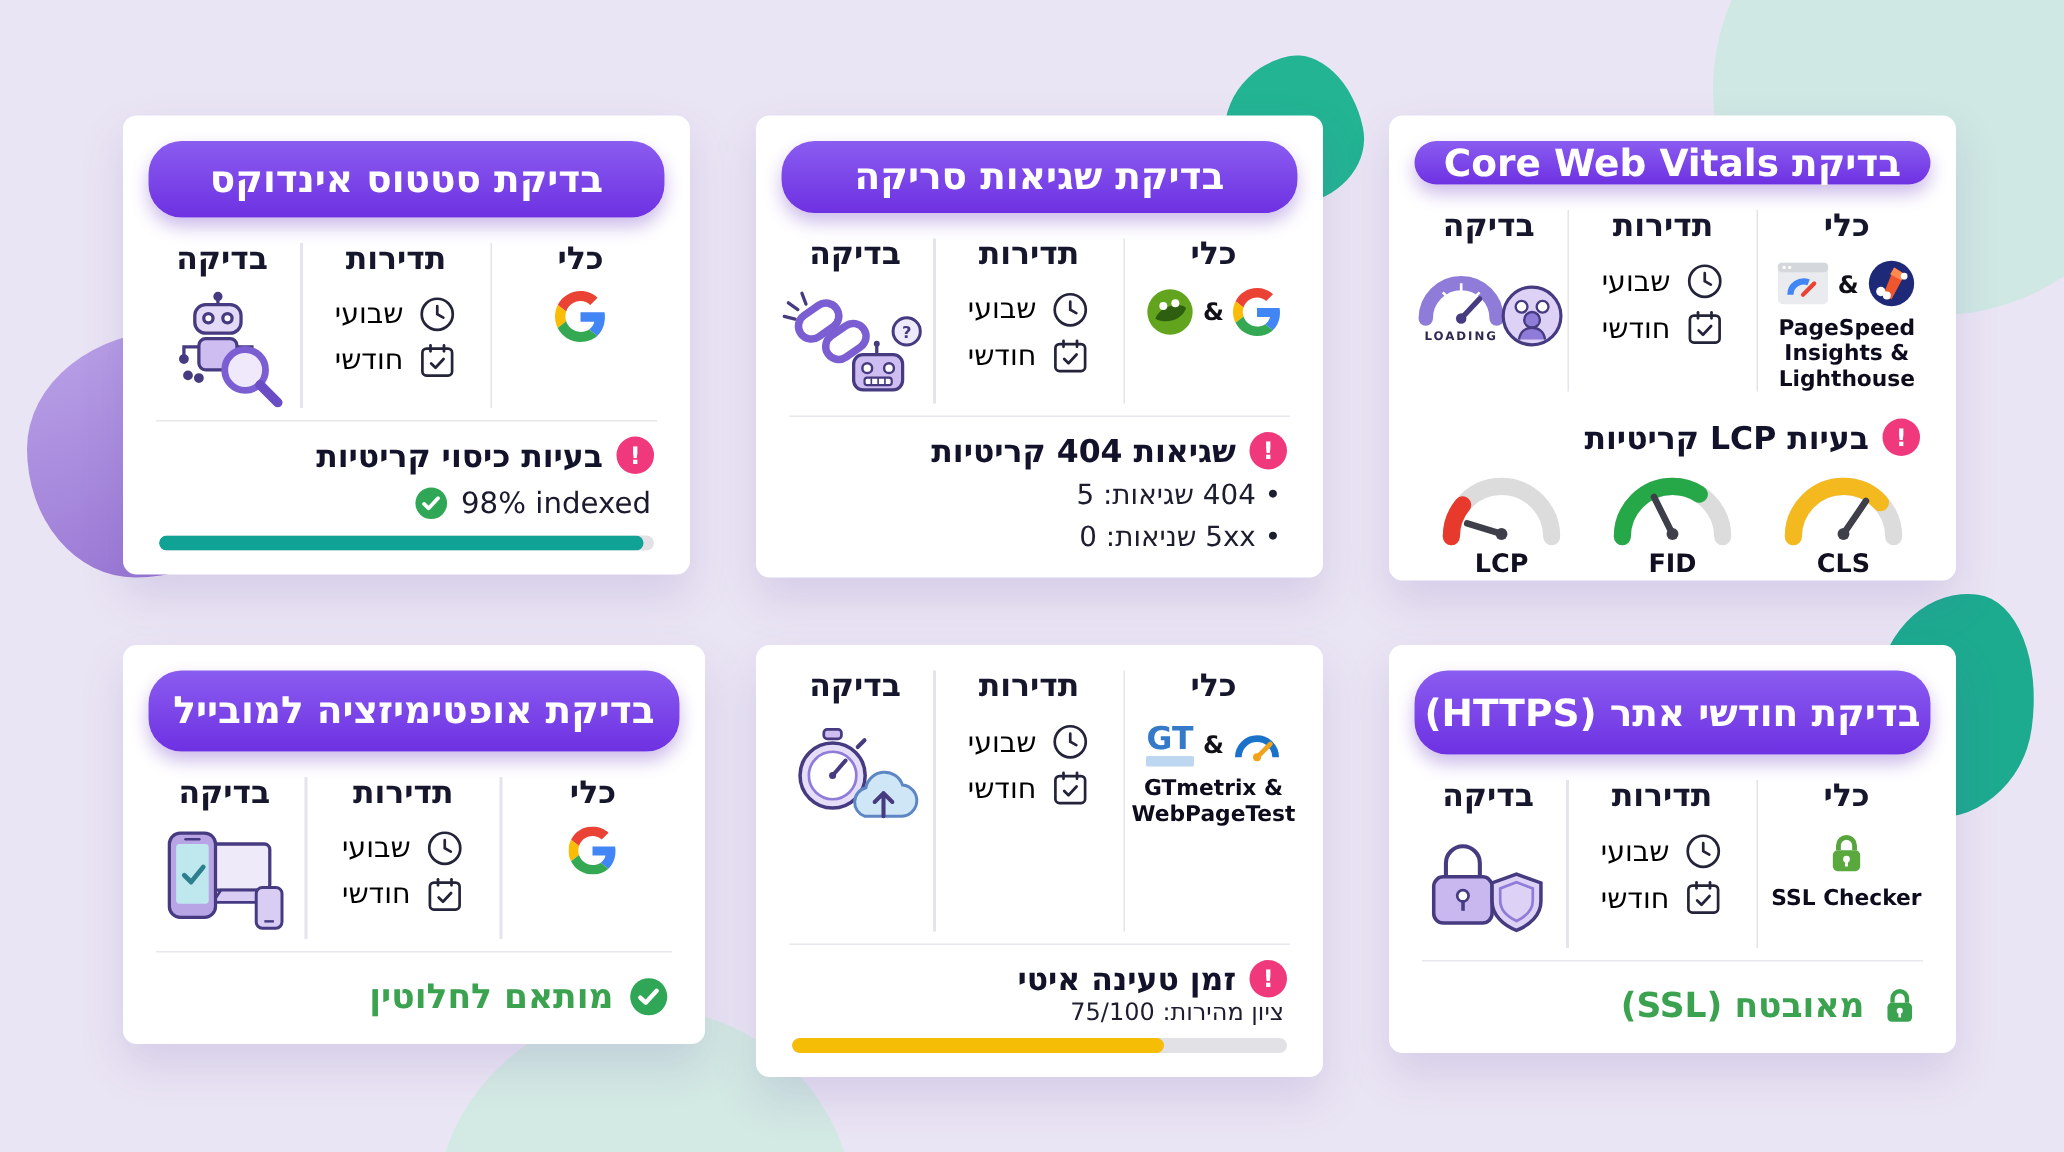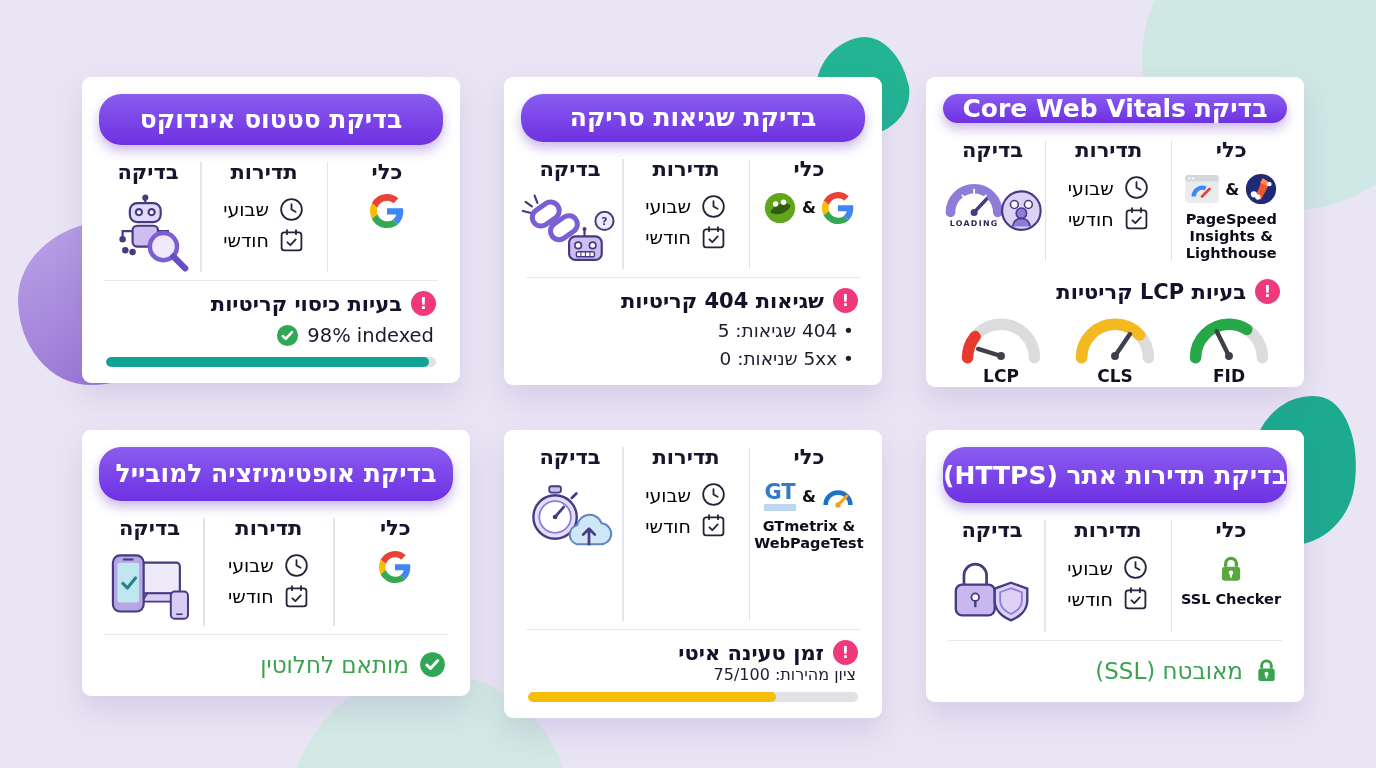--- a/index.html
+++ b/index.html
@@ -48,21 +48,21 @@
   .alert-row{display:flex;align-items:center;gap:9px;}
   .alert-badge{flex:0 0 auto;width:25px;height:25px;border-radius:50%;background:#f0397c;color:#fff;
     font-weight:bold;font-size:16px;display:flex;align-items:center;justify-content:center;}
   .alert-text{font-size:21px;font-weight:bold;color:#12122a;}
   .result-ltr{direction:ltr;display:flex;align-items:center;justify-content:flex-end;gap:8px;
     font-size:19.5px;color:#1a1a2e;margin:8px 2px 10px;}
   .sub-line{font-size:16px;color:#1d1d30;margin:0 2px 8px;}
   .bullet-line{font-size:18.5px;color:#1d1d30;margin-top:7px;padding-right:4px;}
   .track{height:10px;background:#e2e2e6;border-radius:6px;overflow:hidden;direction:ltr;}
   .fill{height:100%;border-radius:6px;}
-  .big-result{display:flex;align-items:center;gap:10px;font-size:23px;font-weight:normal;padding:6px 0 2px;}
+  .big-result{display:flex;align-items:center;gap:10px;font-size:23px;font-weight:bold;padding:6px 0 2px;}
   .gauges{display:flex;direction:ltr;justify-content:space-between;padding:6px 4px 0;gap:20px;}
   .gauge{width:31%;display:flex;flex-direction:column;align-items:center;}
   .gauge-label{font-size:17px;font-weight:bold;color:#101020;margin-top:1px;}
 </style>
 </head>
 <body>
 
 <div class="blob blob-top-teal"></div>
 <div class="blob circle-top-right"></div>
 <div class="blob blob-left-purple"></div>
@@ -297,34 +297,34 @@
           <path d="M12 54 A38 38 0 0 1 88 54" fill="none" stroke="#dcdcdc" stroke-width="13" stroke-linecap="round"></path>
           <path d="M12 54 A38 38 0 0 1 88 54" fill="none" stroke-linecap="round" stroke-width="13" stroke="#e83a2c" stroke-dasharray="26 200"></path>
           <line x1="50" y1="52" x2="24" y2="44" stroke="#3f3f4a" stroke-width="5" stroke-linecap="round"></line>
           <circle cx="50" cy="52" r="4.5" fill="#3f3f4a"></circle>
         </svg>
         <div class="gauge-label">LCP</div>
       </div>
       <div class="gauge">
         <svg viewBox="0 0 100 62" width="88" height="55">
           <path d="M12 54 A38 38 0 0 1 88 54" fill="none" stroke="#dcdcdc" stroke-width="13" stroke-linecap="round"></path>
+          <path d="M12 54 A38 38 0 0 1 88 54" fill="none" stroke-linecap="round" stroke-width="13" stroke="#27a848" stroke-dasharray="81 200"></path>
+          <line x1="50" y1="52" x2="36" y2="24" stroke="#3f3f4a" stroke-width="5" stroke-linecap="round"></line>
+          <circle cx="50" cy="52" r="4.5" fill="#3f3f4a"></circle>
+        </svg>
+        <div class="gauge-label">FID</div>
+      </div>
+      <div class="gauge">
+        <svg viewBox="0 0 100 62" width="88" height="55">
+          <path d="M12 54 A38 38 0 0 1 88 54" fill="none" stroke="#dcdcdc" stroke-width="13" stroke-linecap="round"></path>
           <path d="M12 54 A38 38 0 0 1 88 54" fill="none" stroke-linecap="round" stroke-width="13" stroke="#f4b91e" stroke-dasharray="91 200"></path>
           <line x1="50" y1="52" x2="67" y2="27" stroke="#3f3f4a" stroke-width="5" stroke-linecap="round"></line>
           <circle cx="50" cy="52" r="4.5" fill="#3f3f4a"></circle>
         </svg>
         <div class="gauge-label">CLS</div>
-      </div>
-      <div class="gauge">
-        <svg viewBox="0 0 100 62" width="88" height="55">
-          <path d="M12 54 A38 38 0 0 1 88 54" fill="none" stroke="#dcdcdc" stroke-width="13" stroke-linecap="round"></path>
-          <path d="M12 54 A38 38 0 0 1 88 54" fill="none" stroke-linecap="round" stroke-width="13" stroke="#27a848" stroke-dasharray="81 200"></path>
-          <line x1="50" y1="52" x2="36" y2="24" stroke="#3f3f4a" stroke-width="5" stroke-linecap="round"></line>
-          <circle cx="50" cy="52" r="4.5" fill="#3f3f4a"></circle>
-        </svg>
-        <div class="gauge-label">FID</div>
       </div>
     </div>
   </div>
 </section>
 
 <section class="card" style="left:82px;top:430px;width:388px;height:266px">
   <div class="hdr">
       <span>בדיקת אופטימיזציה למובייל</span>
     </div>
   <div class="cols">
@@ -447,21 +447,21 @@
     </div>
     <div class="sub-line">ציון מהירות: 75/100</div>
     <div class="track">
       <div class="fill" style="width: 75%; background: rgb(245, 189, 5);"></div>
     </div>
   </div>
 </section>
 
 <section class="card" style="left:926px;top:430px;width:378px;height:272px">
   <div class="hdr">
-      <span>בדיקת תדירות אתר (HTTPS)</span>
+      <span>בדיקת חודשי אתר (HTTPS)</span>
     </div>
   <div class="cols">
     <div class="col col-check">
       <div class="col-h">בדיקה</div>
       <svg class="check-art" viewBox="0 0 110 84" width="100" height="76">
         <path d="M24 36V26a12.5 12.5 0 0 1 25 0v10" fill="none" stroke="#463b80" stroke-width="3"></path>
         <rect x="15" y="36" width="43" height="34" rx="7" fill="#c9b8ef" stroke="#463b80" stroke-width="2.6"></rect>
         <circle cx="36.5" cy="50" r="4.2" fill="#fff" stroke="#463b80" stroke-width="2"></circle>
         <rect x="35.3" y="53" width="2.6" height="8" fill="#463b80"></rect>
         <path d="M76 34l18 6.5V54c0 10-8 17.5-18 21.5C66 71.5 58 64 58 54V40.5z" fill="#ddd2f6" stroke="#463b80" stroke-width="2.6"></path>

